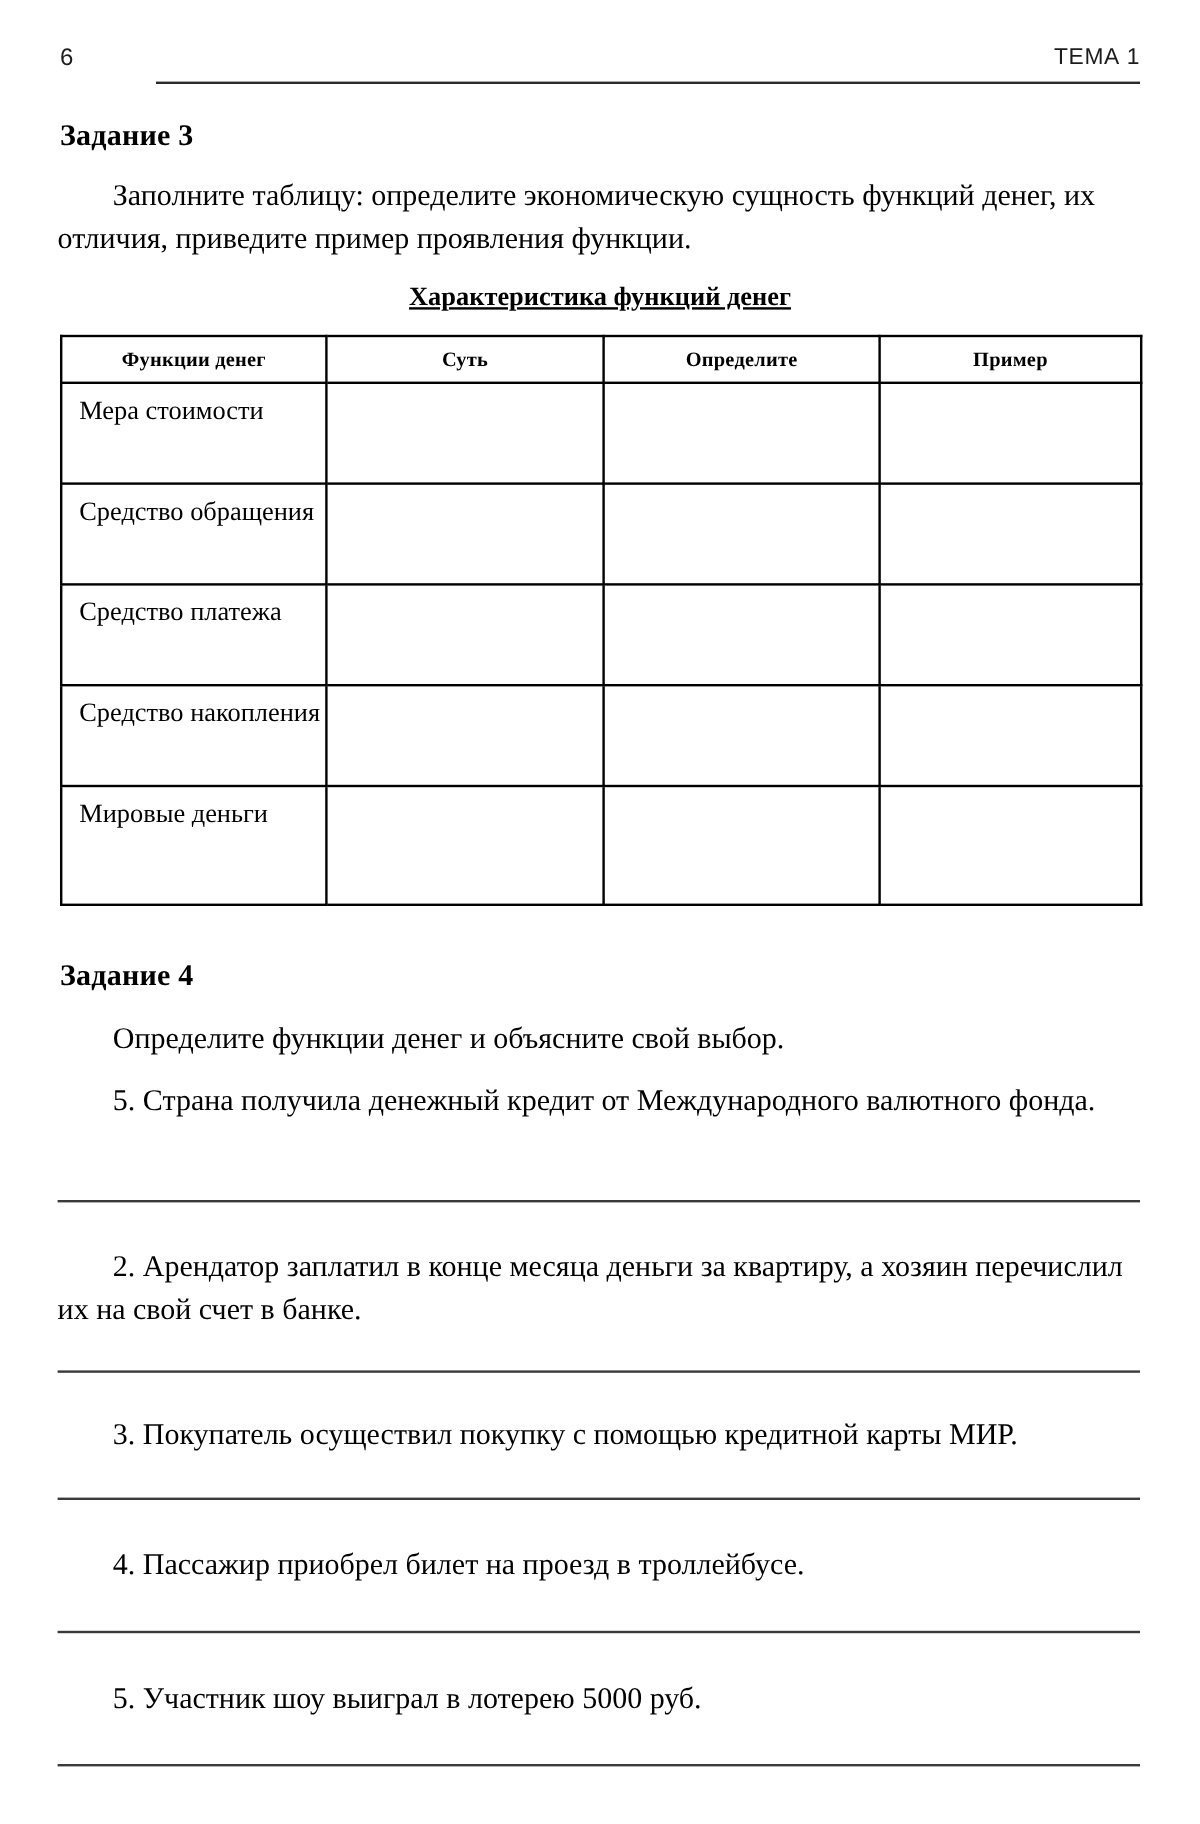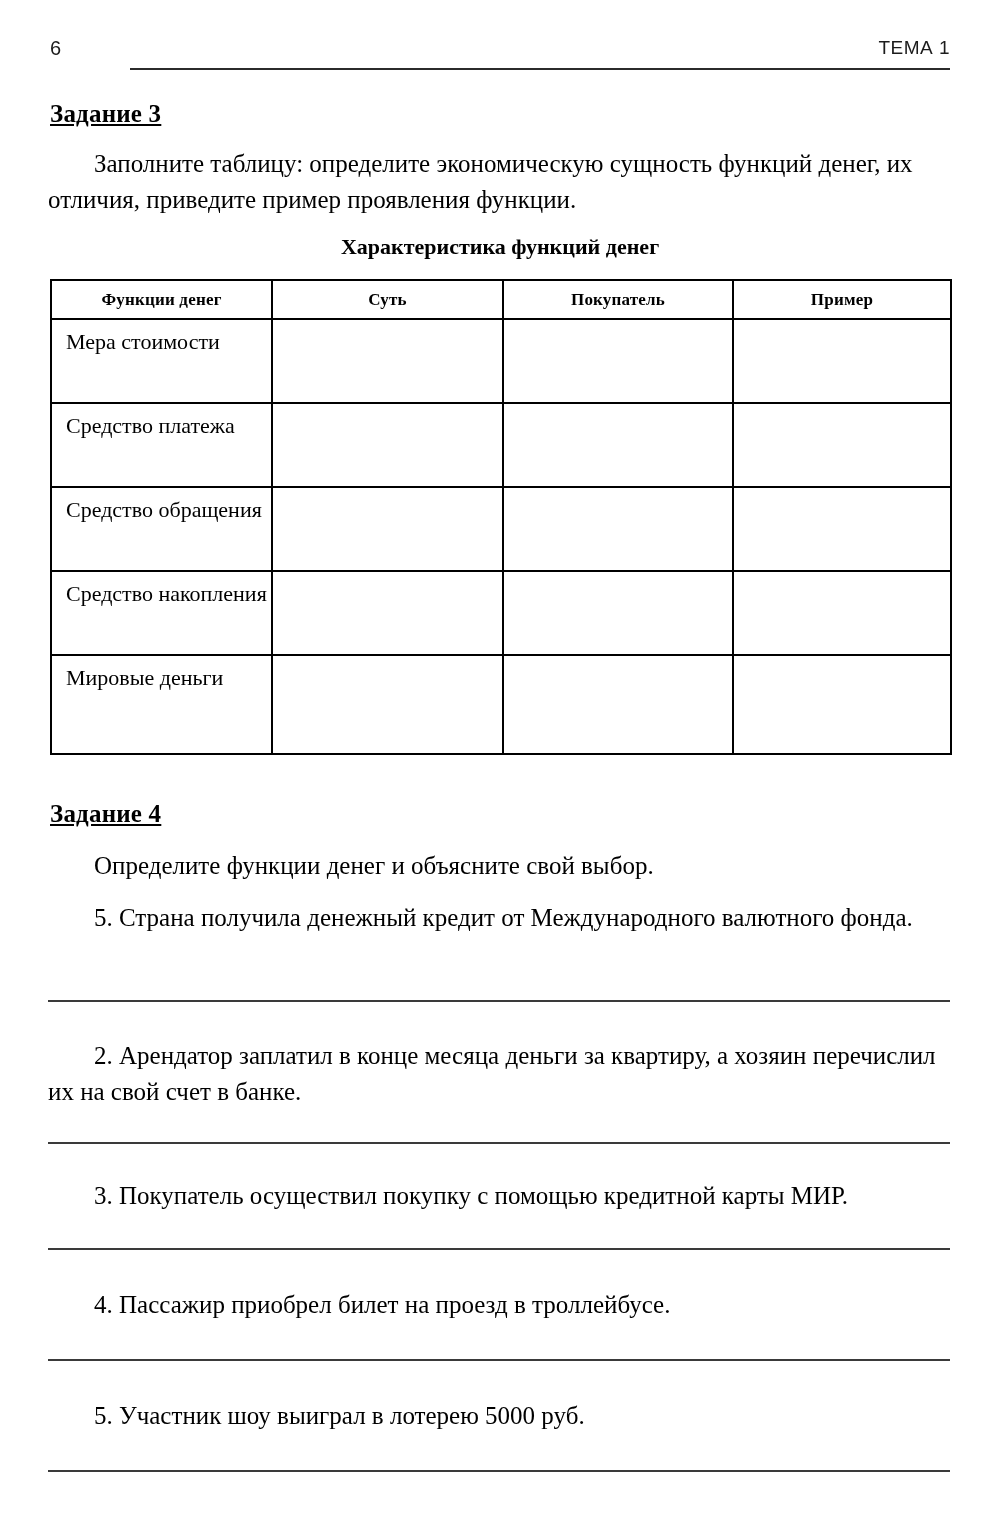--- a/index.html
+++ b/index.html
@@ -53,21 +53,20 @@
   }
 
   
   .task-heading {
     position: absolute;
     left: 50px;
     font-weight: bold;
     font-size: 25px;
     line-height: 1.1;
     letter-spacing: 0.2px;
-    text-decoration: underline;
   }
   .para {
     position: absolute;
     left: 48px;
     width: 904px;
     font-size: 25px;
     line-height: 1.42;
     text-align: left;
     text-indent: 46px;
   }
@@ -75,20 +74,21 @@
   
   .table-caption {
     position: absolute;
     left: 50px;
     top: 235px;
     width: 900px;
     text-align: center;
     font-weight: bold;
     font-size: 22px;
     line-height: 1.1;
+    text-decoration: underline;
   }
   table.funcs {
     position: absolute;
     left: 50px;
     top: 279px;
     width: 900px;
     border-collapse: collapse;
     table-layout: fixed;
   }
   table.funcs th,
@@ -145,39 +145,39 @@
   <colgroup>
     <col class="col-1">
       <col class="col-2">
       <col class="col-3">
       <col class="col-4">
   </colgroup>
   <thead>
     <tr>
       <th>Функции денег</th>
       <th>Суть</th>
-      <th>Покупатель</th>
+      <th>Определите</th>
       <th>Пример</th>
     </tr>
   </thead>
   <tbody>
     <tr style="height:84px;padding-left:16px;">
       <td class="rowlabel">Мера стоимости</td>
       <td class="blank"></td>
       <td class="blank"></td>
       <td class="blank"></td>
     </tr>
     <tr style="height:84px;">
+      <td class="rowlabel">Средство обращения</td>
+      <td class="blank"></td>
+      <td class="blank"></td>
+      <td class="blank"></td>
+    </tr>
+    <tr style="height:84px;">
       <td class="rowlabel">Средство платежа</td>
-      <td class="blank"></td>
-      <td class="blank"></td>
-      <td class="blank"></td>
-    </tr>
-    <tr style="height:84px;">
-      <td class="rowlabel">Средство обращения</td>
       <td class="blank"></td>
       <td class="blank"></td>
       <td class="blank"></td>
     </tr>
     <tr style="height:84px;">
       <td class="rowlabel">Средство накопления</td>
       <td class="blank"></td>
       <td class="blank"></td>
       <td class="blank"></td>
     </tr>

